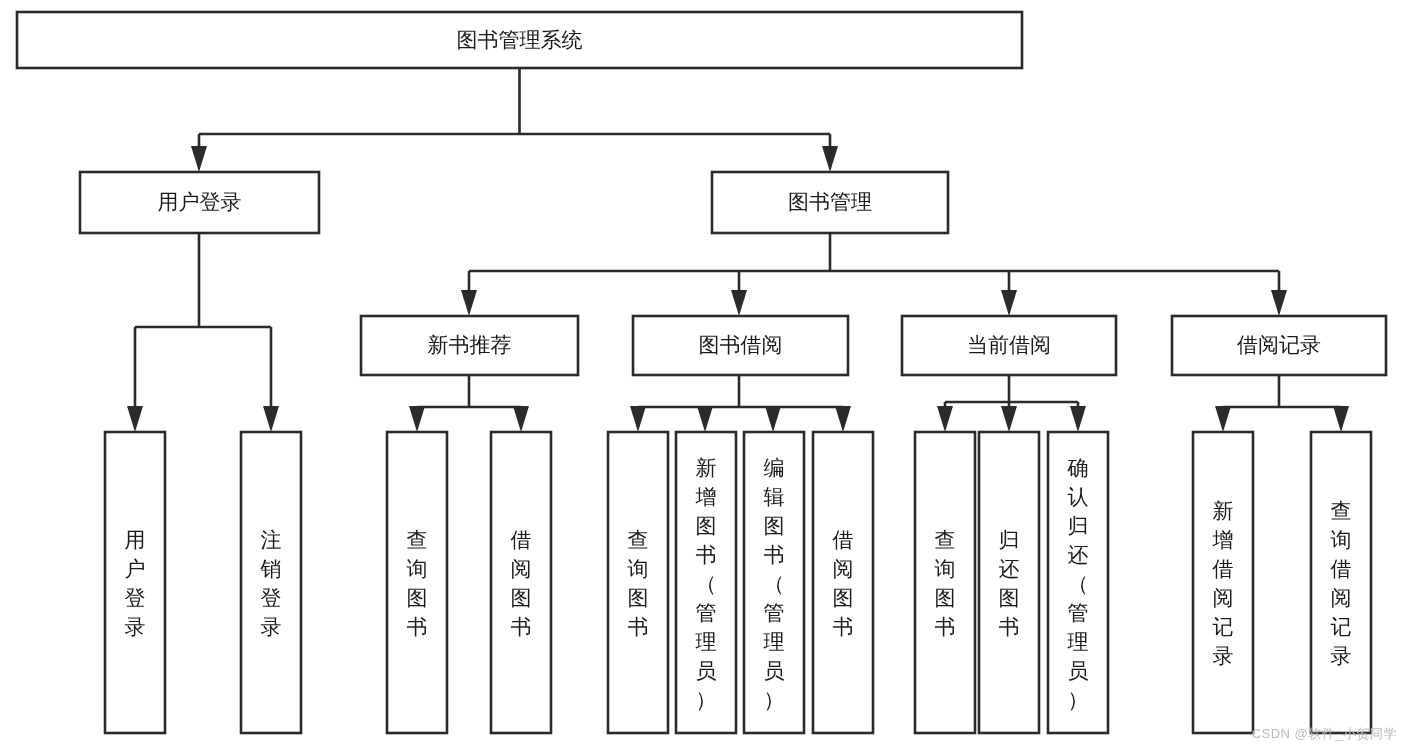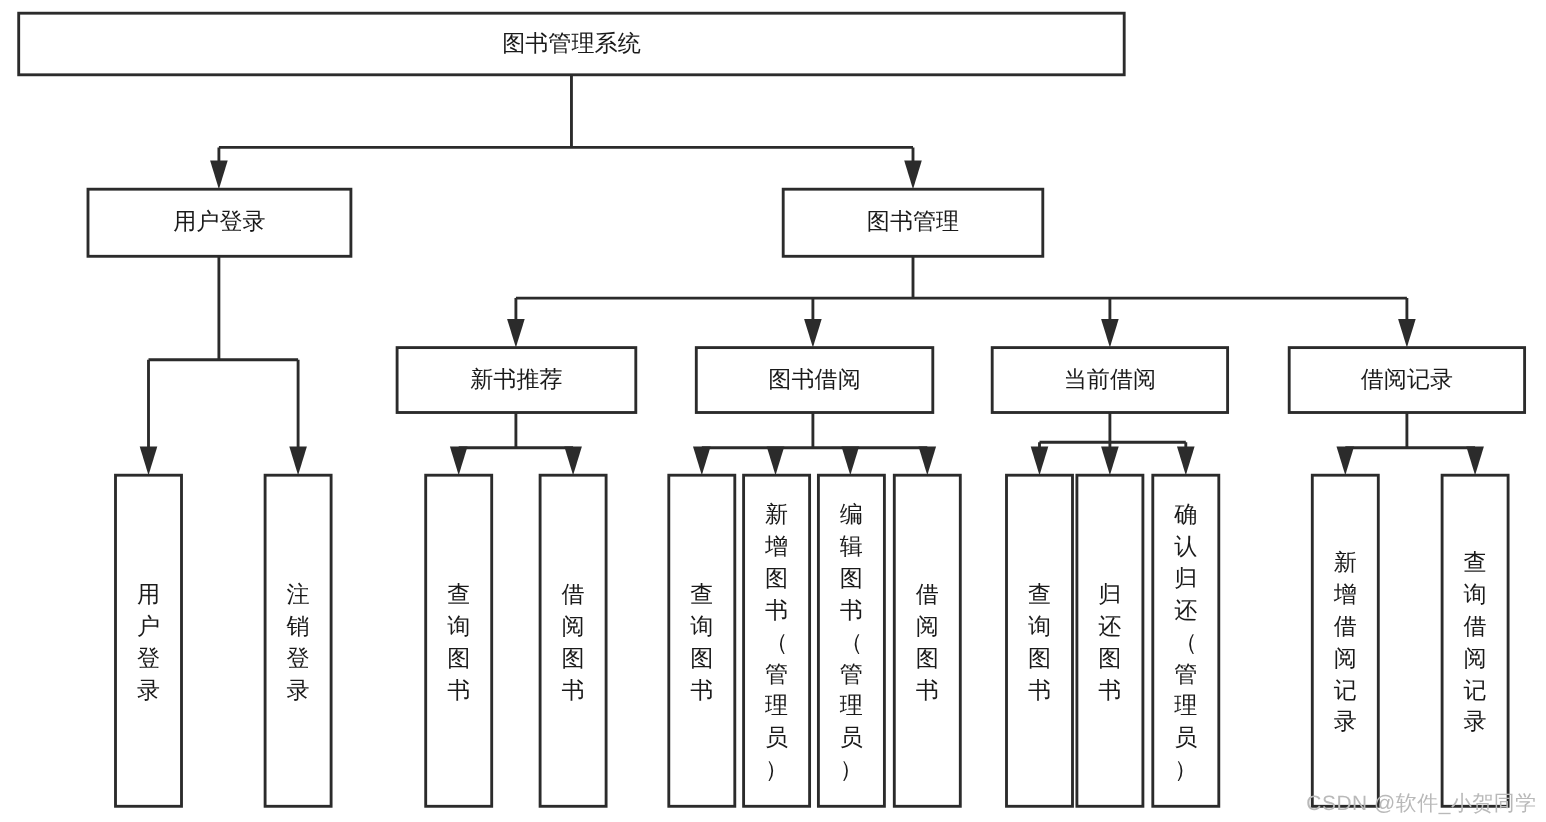--- a/index.html
+++ b/index.html
@@ -45,21 +45,21 @@
     font-family: "Liberation Sans", "DejaVu Sans", sans-serif;
     font-size: 21px;
     fill: #1a1a1a;
     text-anchor: middle;
   }
   .watermark {
     position: absolute;
     right: 8px;
     bottom: 4px;
     font-family: "Liberation Sans", "DejaVu Sans", sans-serif;
-    font-size: 19px;
+    font-size: 13px;
     color: #b9b9b9;
     letter-spacing: 0.5px;
     white-space: nowrap;
     pointer-events: none;
     text-align: right;
   }
 </style>
 </head>
 <body>
 

